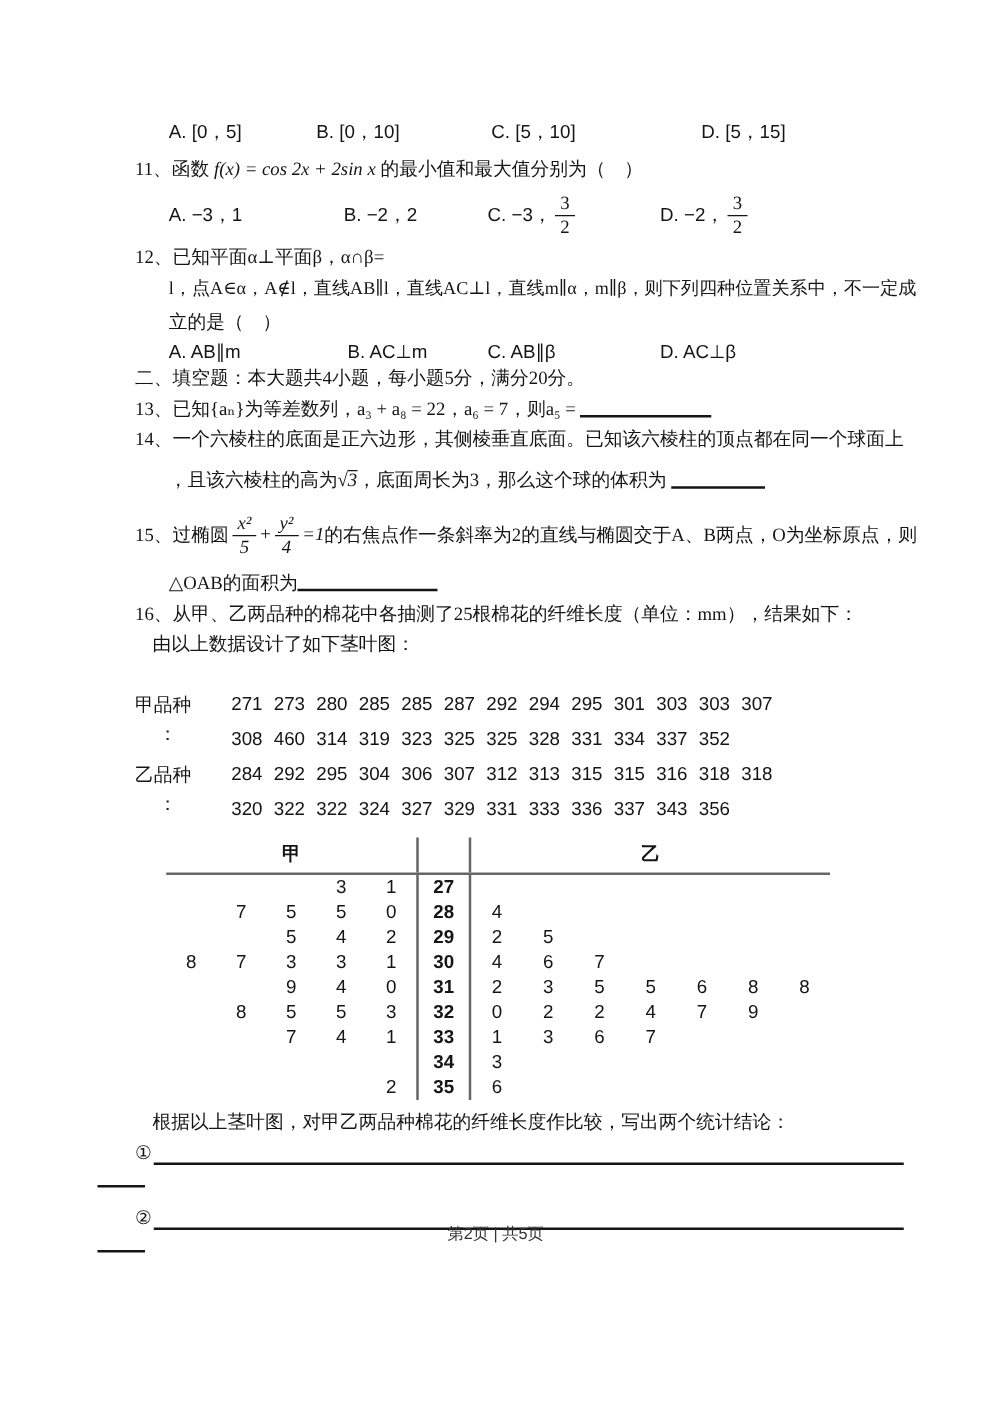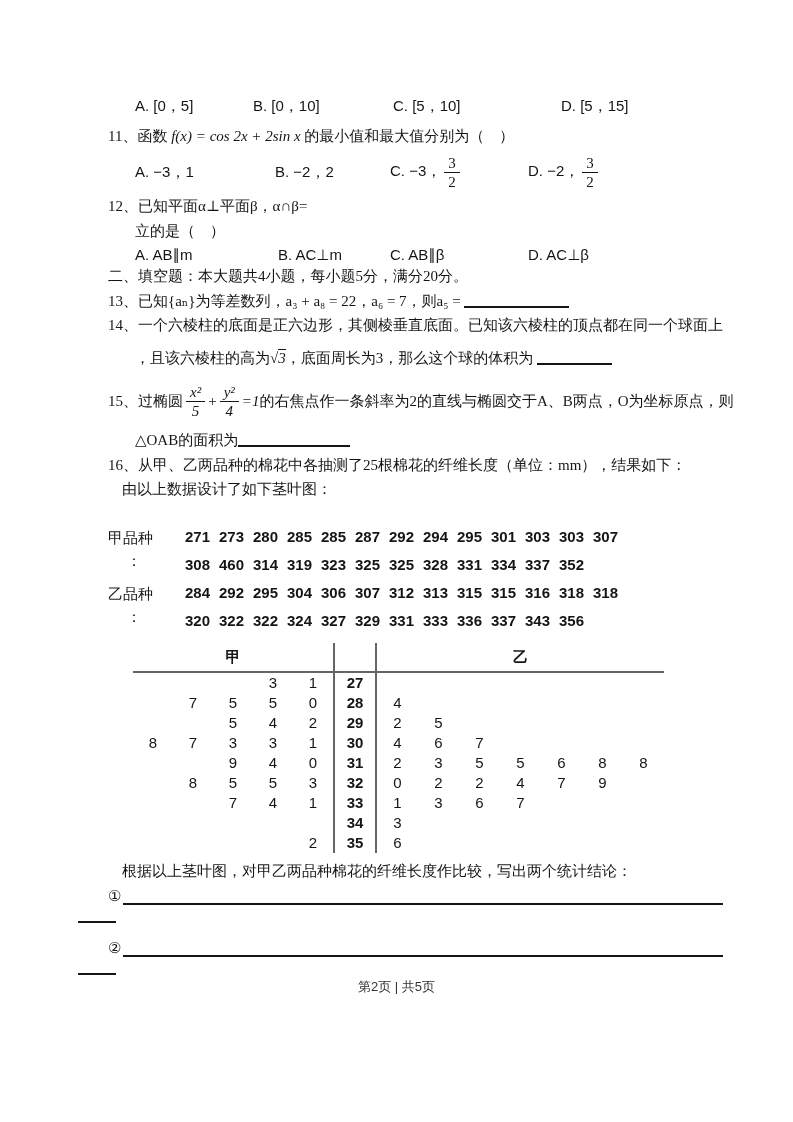--- a/index.html
+++ b/index.html
@@ -16,21 +16,21 @@
   .frac .fnum{display:block;border-bottom:1px solid #151515;padding:0 4px;line-height:18px;}
   .frac .fden{display:block;line-height:18px;}
   .blank{display:inline-block;border-bottom:2px solid #151515;height:14px;vertical-align:-2px;}
   .sect{font-weight:normal;height:22px;line-height:22px;}
   .radicand{border-top:1px solid #151515;}
   .flexline{display:flex;align-items:center;}
   
   .species{display:flex;font-family:"Liberation Sans","DejaVu Sans",sans-serif;}
   .species-label{width:77px;font-family:"Liberation Serif","DejaVu Serif",serif;line-height:26px;padding-top:2px;}
   .species-label .colon{width:52px;text-align:center;line-height:20px;}
-  .num-row{height:28px;line-height:28px;display:flex;font-weight:bold;}
+  .num-row{height:28px;line-height:28px;display:flex;}
   .num-cell{width:34px;display:inline-block;}
   
   .sl{margin-left:25px;margin-top:8px;font-family:"Liberation Sans","DejaVu Sans",sans-serif;}
   .sl-header{display:flex;height:28px;line-height:28px;border-bottom:2px solid #666;width:531px;font-weight:bold;}
   .sl-h-left{width:200px;text-align:center;}
   .sl-h-stem{width:44px;box-sizing:border-box;border-left:2px solid #666;border-right:2px solid #666;}
   .sl-h-right{width:287px;text-align:center;}
   .sl-row{display:flex;height:20px;line-height:20px;}
   .sl-cell{width:40px;text-align:center;display:inline-block;}
   .sl-cell.r{width:41px;}
@@ -64,20 +64,21 @@
     <span style="width:115px">B. −2，2</span>
     <span style="width:138px">
       <span>C. −3，</span><span class="frac"><span class="fnum">3</span><span class="fden">2</span></span>
     </span>
     <span>
       <span>D. −2，</span><span class="frac"><span class="fnum">3</span><span class="fden">2</span></span>
     </span>
   </div>
 
   <div class="qline nowrap">12、已知平面α⊥平面β，α∩β=</div>
+  <div class="nowrap" style="margin-left:27px;height:27px;line-height:27px;font-size:14.5px">l，点A∈α，A∉l，直线AB∥l，直线AC⊥l，直线m∥α，m∥β，则下列四种位置关系中，不一定成</div>
   <div style="margin-left:27px;height:27px;line-height:27px">立的是（　）</div>
   <div class="opt-row h20">
     <span style="width:143px">A. AB∥m</span>
     <span style="width:112px">B. AC⊥m</span>
     <span style="width:138px">C. AB∥β</span>
     <span>D. AC⊥β</span>
   </div>
 
   <div class="sect">二、填空题：本大题共4小题，每小题5分，满分20分。</div>
 

